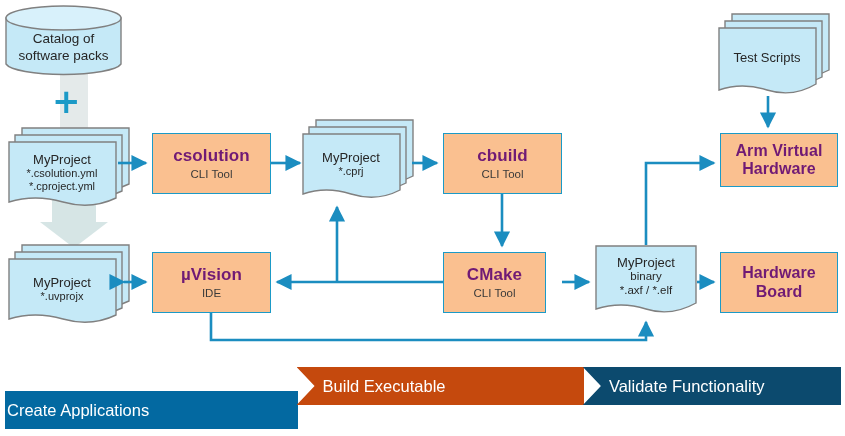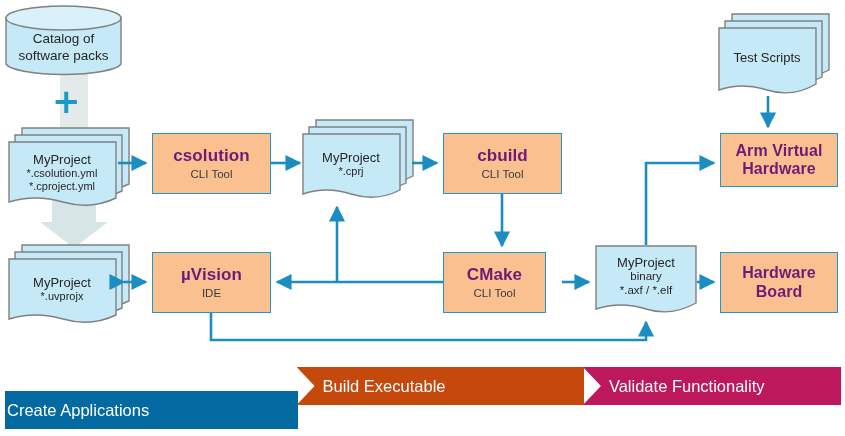--- a/index.html
+++ b/index.html
@@ -197,19 +197,19 @@
 
   <div id="banner">
     <div class="chev" style="width:320px;background:#0369a1;padding-left:2px;
                 clip-path:polygon(0 0,302px 0,320px 19px,302px 38px,0 38px);margin-top:24px;">
       <span class="lbl">Create Applications</span>
     </div>
     <div class="chev" style="width:312px;margin-left:-1px;background:#c5490d;padding-left:26px;
                 clip-path:polygon(0 0,294px 0,312px 19px,294px 38px,0 38px,18px 19px);">
       <span class="lbl">Build Executable</span>
     </div>
-    <div class="chev" style="width:280px;margin-left:-1px;background:#be185d;padding-left:26px;
+    <div class="chev" style="width:280px;margin-left:-1px;background:#0c4a6e;padding-left:26px;
                 clip-path:polygon(0 0,280px 0,280px 38px,0 38px,18px 19px);">
       <span class="lbl">Validate Functionality</span>
     </div>
   </div>
 
 </div>
 
 </body></html>

